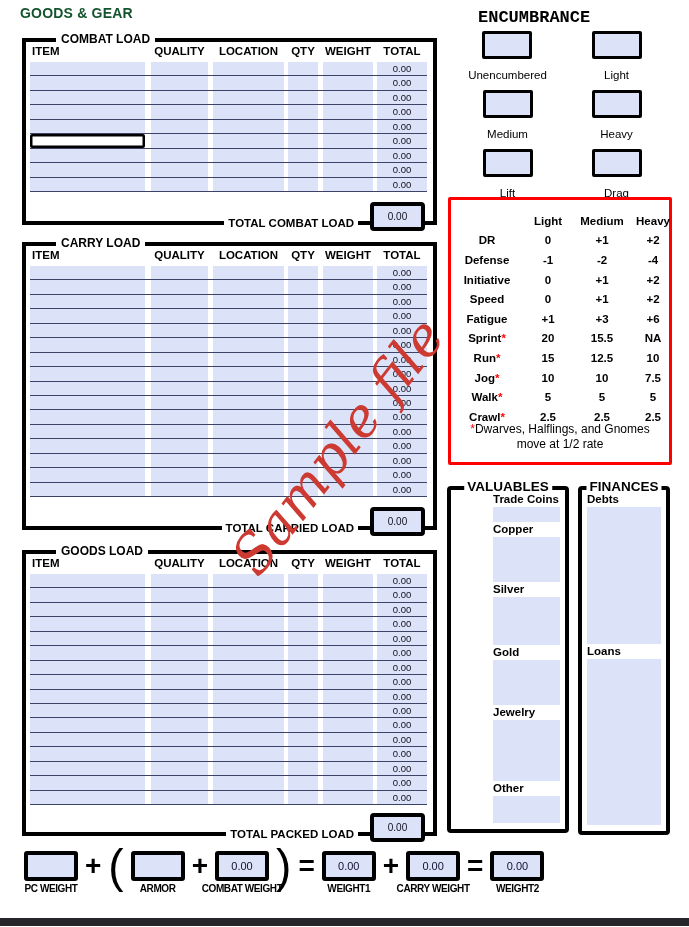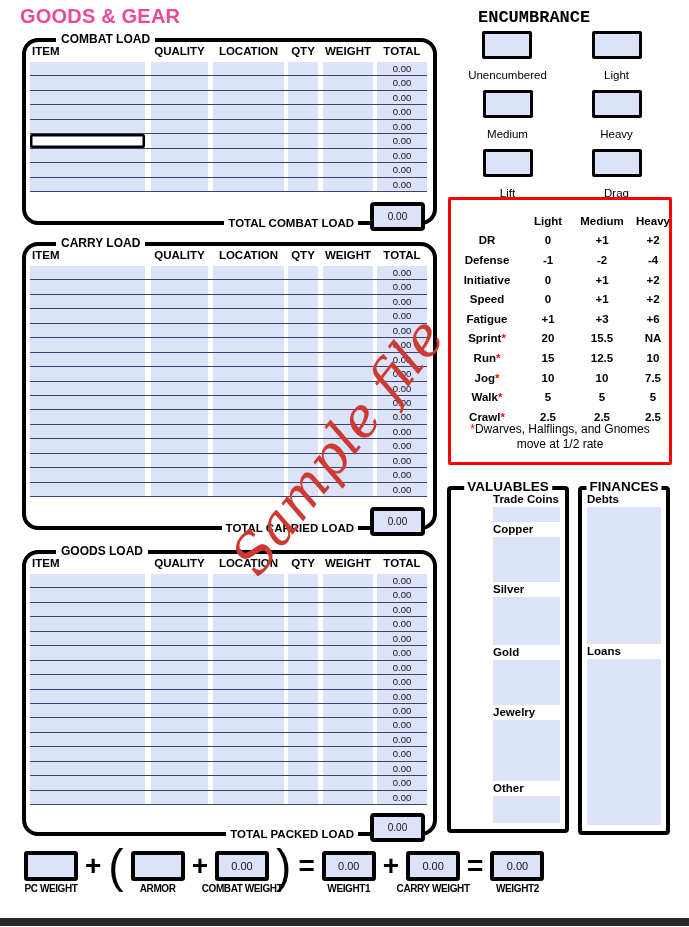--- a/index.html
+++ b/index.html
@@ -1,22 +1,22 @@
 <!DOCTYPE html>
 <html style="--field-blue: #dce2f8; --accent-red: #ff0000; --watermark-red: #cd3a31;"><head>
 <meta charset="utf-8">
 <style>
   * { margin:0; padding:0; box-sizing:border-box; }
   body { background:#fff; font-family:"Liberation Sans", sans-serif; }
   #page { position:relative; width:689px; height:927px; background:#fff; overflow:hidden; }
 
-  .page-title { position:absolute; left:20px; top:5px; font-size:20px; font-weight:bold; letter-spacing:.2px; color:#ec4899; }
+  .page-title { position:absolute; left:20px; top:5px; font-size:14px; font-weight:bold; letter-spacing:.2px; color:#14532d; }
 
   
-  .sec { position:absolute; border:4px solid #000; border-radius:16px; }
+  .sec { position:absolute; border:4px solid #000; border-radius:0; }
   .sec-combat { left:22px; top:38px;  width:415px; height:187px; }
   .sec-carry  { left:22px; top:242px; width:415px; height:288px; }
   .sec-packed { left:22px; top:550px; width:415px; height:286px; }
   .sec-title  { position:absolute; top:-10px; left:30px; background:#fff; padding:0 5px; font-weight:bold; font-size:12px; white-space:nowrap; }
 
   .cols-head { position:absolute; top:3px; left:4px; display:flex; font-weight:bold; font-size:11.5px; }
   .col-h { text-align:center; }
   .col-0 { width:115px; margin-right:6px; }
   .col-1 { width:57px;  margin-right:5px; }
   .col-2 { width:71px;  margin-right:4px; }

